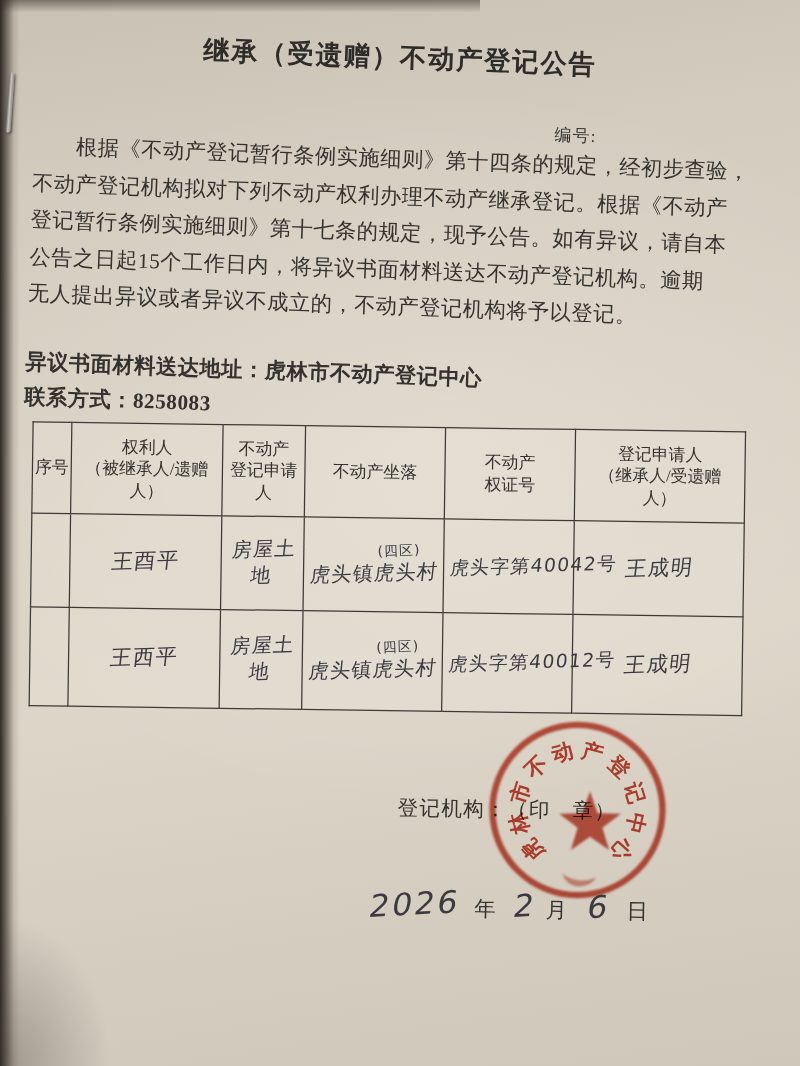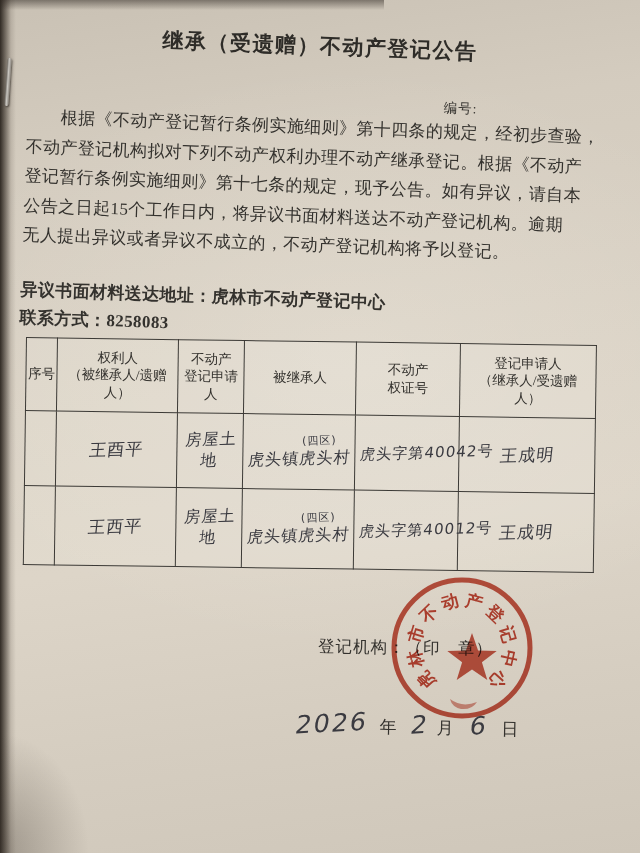--- a/index.html
+++ b/index.html
@@ -145,21 +145,21 @@
     </colgroup>
     <tbody>
         <tr class="hdr">
       <td><span>序号</span></td>
       <td>
         <span>权利人</span><br><span>（被继承人/遗赠人）</span>
       </td>
       <td>
         <span>不动产</span><br><span>登记申请人</span>
       </td>
-      <td><span>被继承人</span></td>
+      <td><span>不动产坐落</span></td>
       <td>
         <span>不动产</span><br><span>权证号</span>
       </td>
       <td>
         <span>登记申请人</span><br><span>（继承人/受遗赠</span><br><span>人）</span>
       </td>
     </tr>
     <tr class="r1">
       <td></td>
       <td><span class="hw hw-name">王酉平</span></td>

